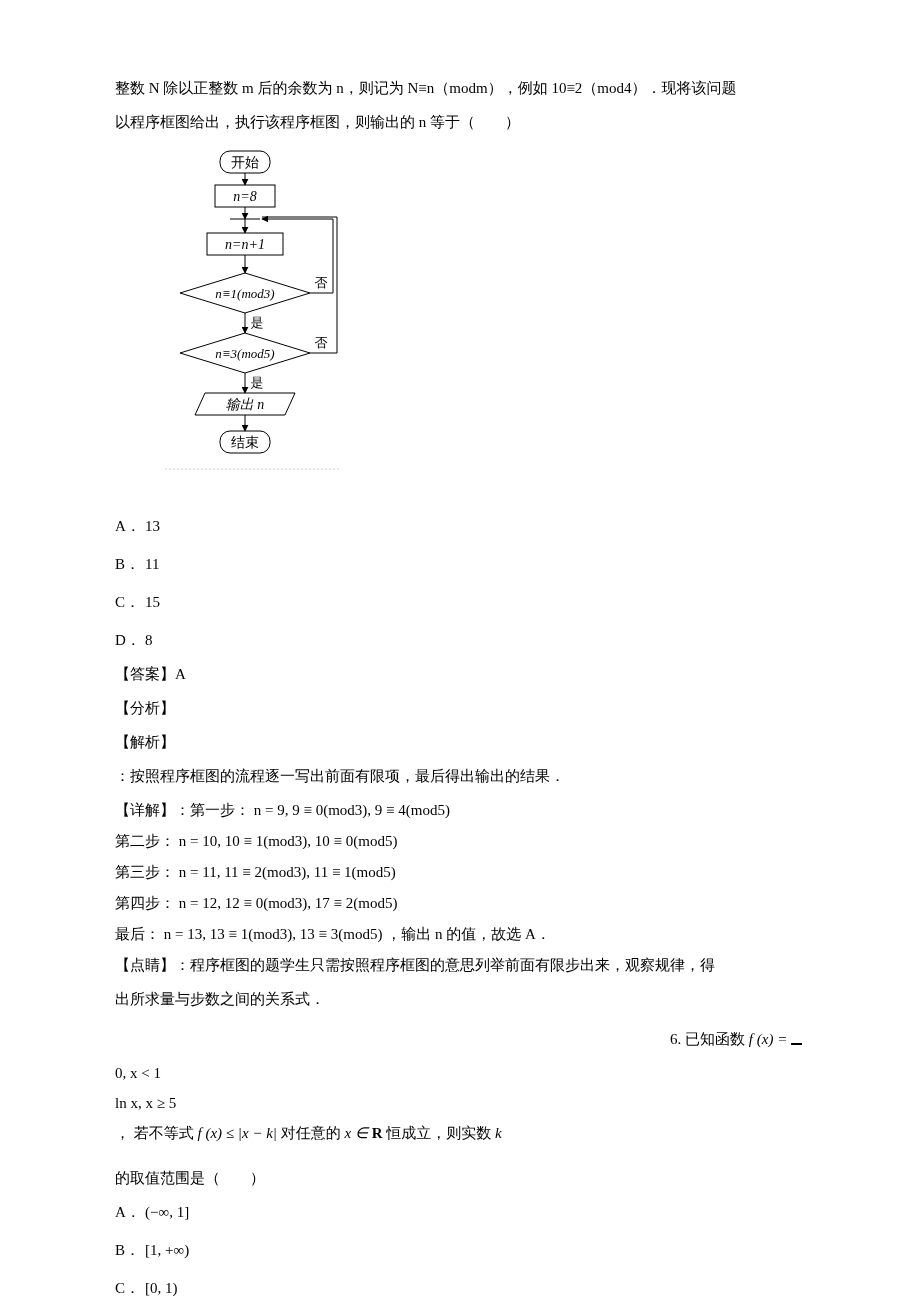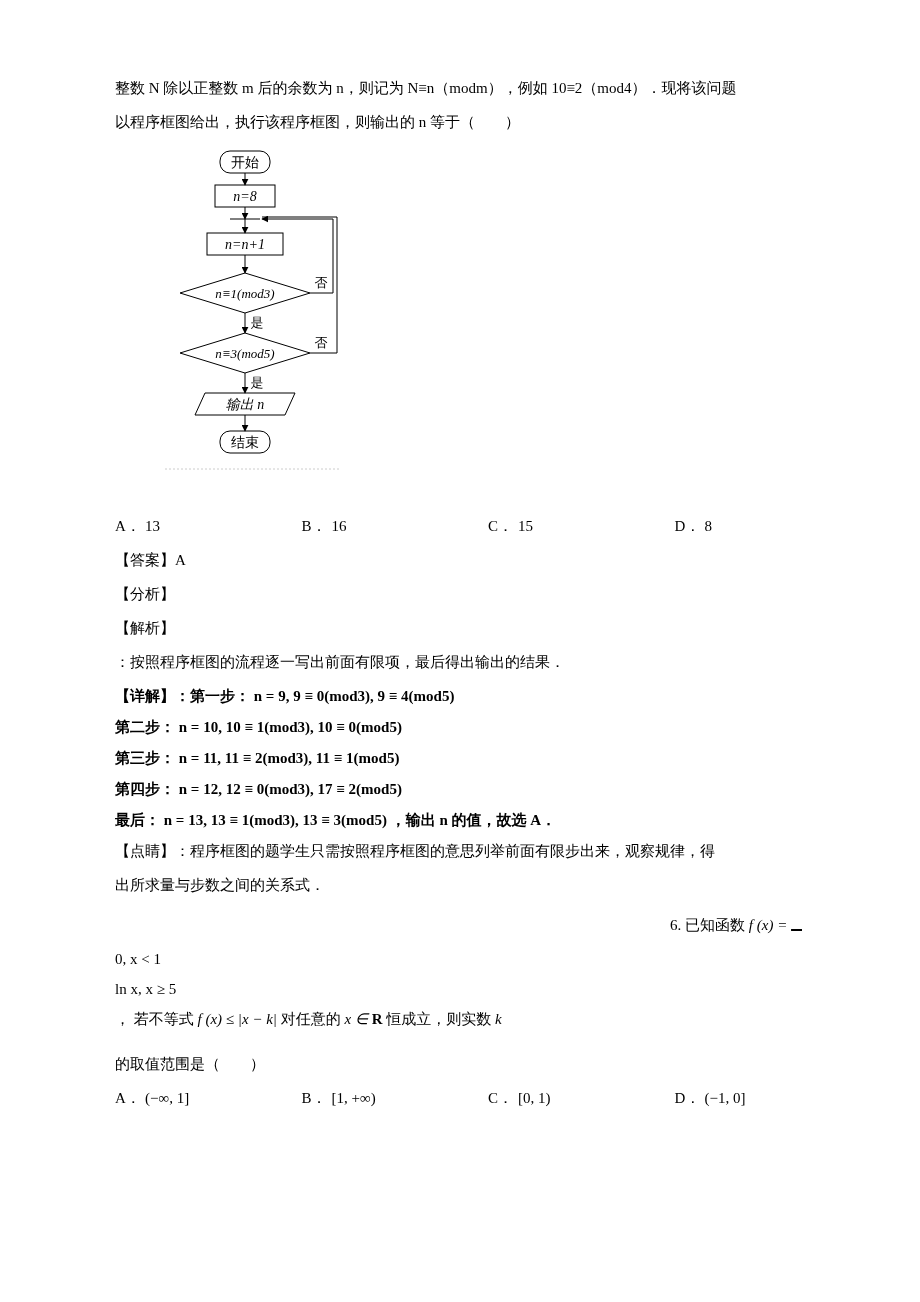--- a/index.html
+++ b/index.html
@@ -18,43 +18,42 @@
     line-height: 2.0;
   }
   .para {
     margin: 0 0 4px 0;
   }
   .flowchart {
     margin: 12px 0 12px 50px;
   }
   .options {
     display: flex;
-    flex-direction: row;
+    flex-direction: column;
     align-items: flex-start;
-    gap: 14px;
+    gap: 8px;
     margin: 2px 0 4px 0;
     width: 100%;
   }
   .opt {
     flex: 0 0 25%;
     white-space: nowrap;
   }
   .opt-label {
     display: inline-block;
     width: 30px;
   }
   .math {
     font-family: "Times New Roman", serif;
   }
   .bold {
     font-weight: bold;
   }
   .step {
     margin: 1px 0;
-    font-weight: bold;
   }
   .piecewise {
     display: inline-block;
     vertical-align: middle;
     position: relative;
     padding-left: 14px;
   }
   .piecewise::before {
     content: "";
     position: absolute;
@@ -129,21 +128,21 @@
 
         <rect x="55" y="282" width="50" height="22" rx="10" ry="10"></rect>
         <text x="80" y="298" fill="#000" stroke="none">结束</text>
       </g>
       <line x1="0" y1="320" x2="175" y2="320" stroke="#ccc" stroke-width="1" stroke-dasharray="2,2"></line>
     </svg>
   </div>
 
   <div class="options">
     <div class="opt"><span class="opt-label">A．</span><span>13</span></div>
-    <div class="opt"><span class="opt-label">B．</span><span>16</span></div>
+    <div class="opt"><span class="opt-label">B．</span><span>11</span></div>
     <div class="opt"><span class="opt-label">C．</span><span>15</span></div>
     <div class="opt"><span class="opt-label">D．</span><span>8</span></div>
   </div>
 
   <p class="para">【答案】A</p>
   <p class="para">【分析】</p>
   <p class="para">【解析】</p>
   <p class="para">：按照程序框图的流程逐一写出前面有限项，最后得出输出的结果．</p>
 
   <p class="step">

